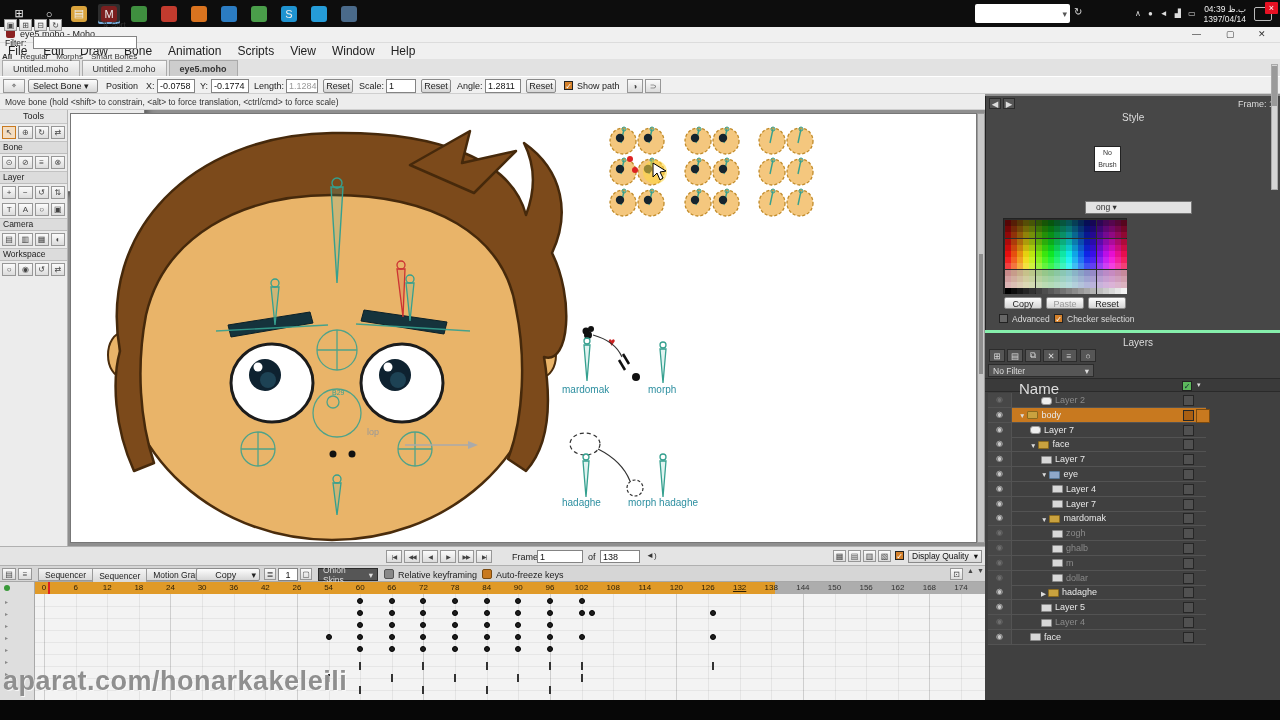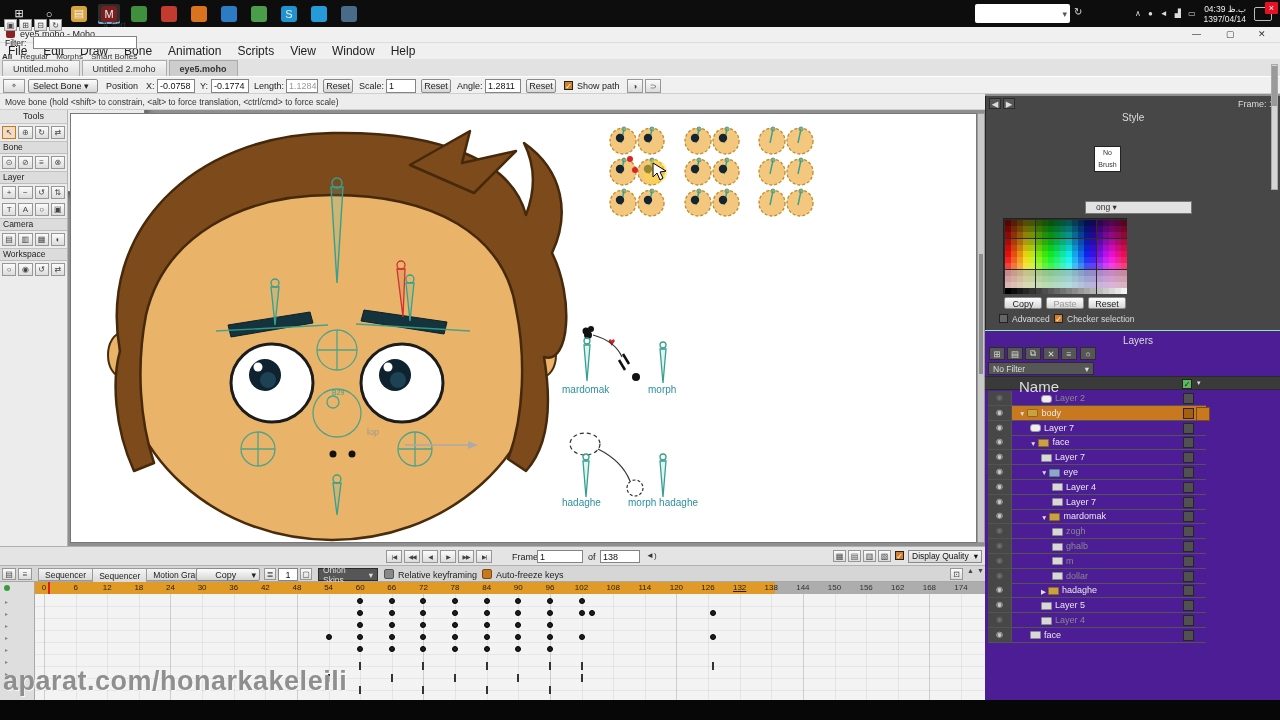--- a/index.html
+++ b/index.html
@@ -670,21 +670,21 @@
       <span class="swatch" style="left: 116.9px; top: 69.2px; background: rgb(242, 242, 242);"></span>
     </div>
   <span class="a btn" style="left:1004px;top:297px;width:38px;height:12px">Copy</span>
   <span class="a btn" style="left:1046px;top:297px;width:38px;height:12px;color:#999">Paste</span>
   <span class="a btn" style="left:1088px;top:297px;width:38px;height:12px">Reset</span>
   <span class="a cb" style="left:999px;top:314px;background:#666;border-color:#222"></span>
   <span class="a dk" style="left:1012px;top:314px;font-size:8.5px">Advanced</span>
   <span class="a cb on" style="left:1054px;top:314px">✓</span>
   <span class="a dk" style="left:1067px;top:314px;font-size:8.5px">Checker selection</span>
 
-  <div id="layers-panel" class="a" style="left:985px;top:330px;width:295px;height:370px;background:#4c1d95;border-top:1px solid #86efac">
+  <div id="layers-panel" class="a" style="left:985px;top:330px;width:295px;height:370px;background:#404040;border-top:3px solid #86efac">
     <span class="a dk" style="left:138px;top:4px;font-size:10px">Layers</span>
     <span class="a dkbtn" style="left:4px;top:16px;width:16px;height:13px">⊞</span>
     <span class="a dkbtn" style="left:22px;top:16px;width:16px;height:13px">▤</span>
     <span class="a dkbtn" style="left:40px;top:16px;width:16px;height:13px">⧉</span>
     <span class="a dkbtn" style="left:58px;top:16px;width:16px;height:13px">✕</span>
     <span class="a dkbtn" style="left:76px;top:16px;width:16px;height:13px">≡</span>
     <span class="a dkbtn" style="left:95px;top:16px;width:16px;height:13px">○</span>
     <div class="a dkbtn" style="left:3px;top:31px;width:106px;height:13px;justify-content:space-between;padding:0 4px">
         <span>No Filter</span>
         <span>▾</span>
@@ -876,21 +876,21 @@
     <div id="ruler-orange" style="width: 740.276px;"></div>
     <div id="ruler-nums">
         <span class="rnum" style="left: 9px;">0</span>
         <span class="rnum" style="left: 40.6207px;">6</span>
         <span class="rnum" style="left: 72.2414px;">12</span>
         <span class="rnum" style="left: 103.862px;">18</span>
         <span class="rnum" style="left: 135.483px;">24</span>
         <span class="rnum" style="left: 167.103px;">30</span>
         <span class="rnum" style="left: 198.724px;">36</span>
         <span class="rnum" style="left: 230.345px;">42</span>
-        <span class="rnum" style="left: 261.966px;">48</span>
+        <span class="rnum" style="left: 261.966px;">26</span>
         <span class="rnum" style="left: 293.586px;">54</span>
         <span class="rnum" style="left: 325.207px;">60</span>
         <span class="rnum" style="left: 356.828px;">66</span>
         <span class="rnum" style="left: 388.448px;">72</span>
         <span class="rnum" style="left: 420.069px;">78</span>
         <span class="rnum" style="left: 451.69px;">84</span>
         <span class="rnum" style="left: 483.31px;">90</span>
         <span class="rnum" style="left: 514.931px;">96</span>
         <span class="rnum" style="left: 546.552px;">102</span>
         <span class="rnum" style="left: 578.172px;">108</span>

